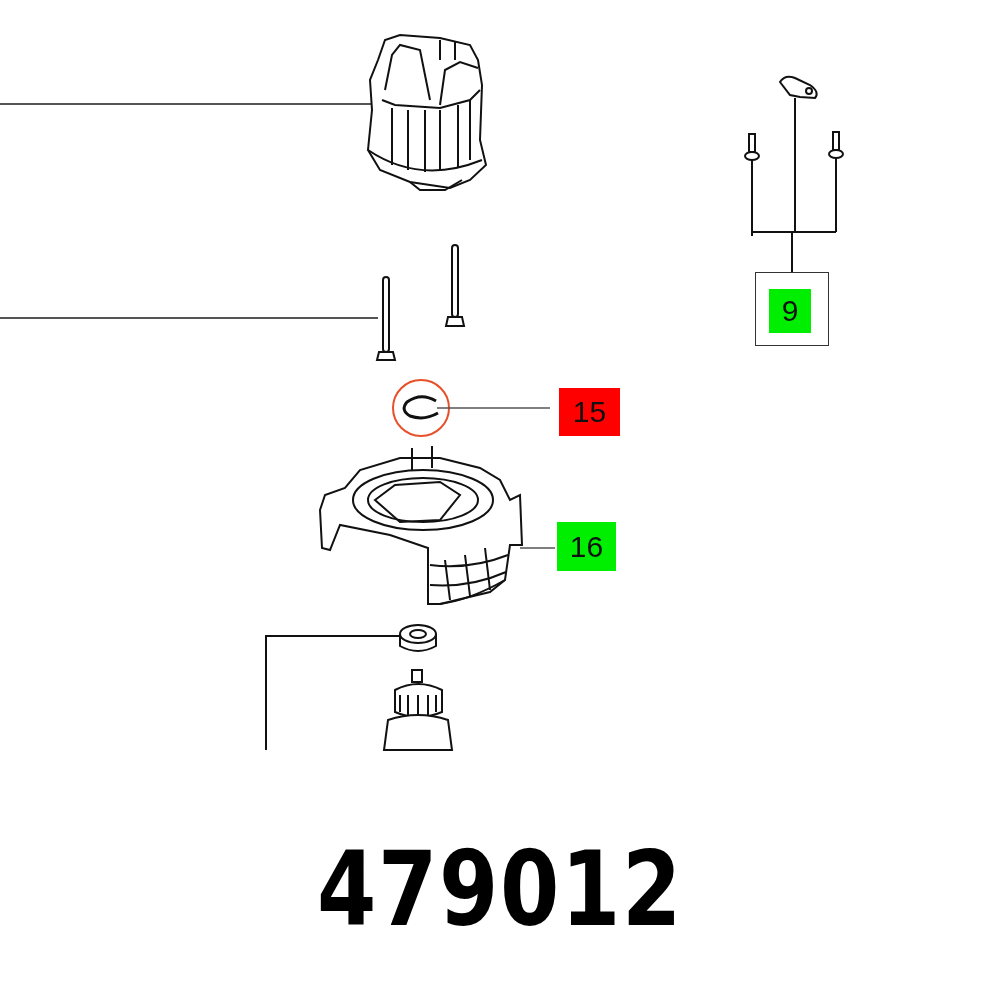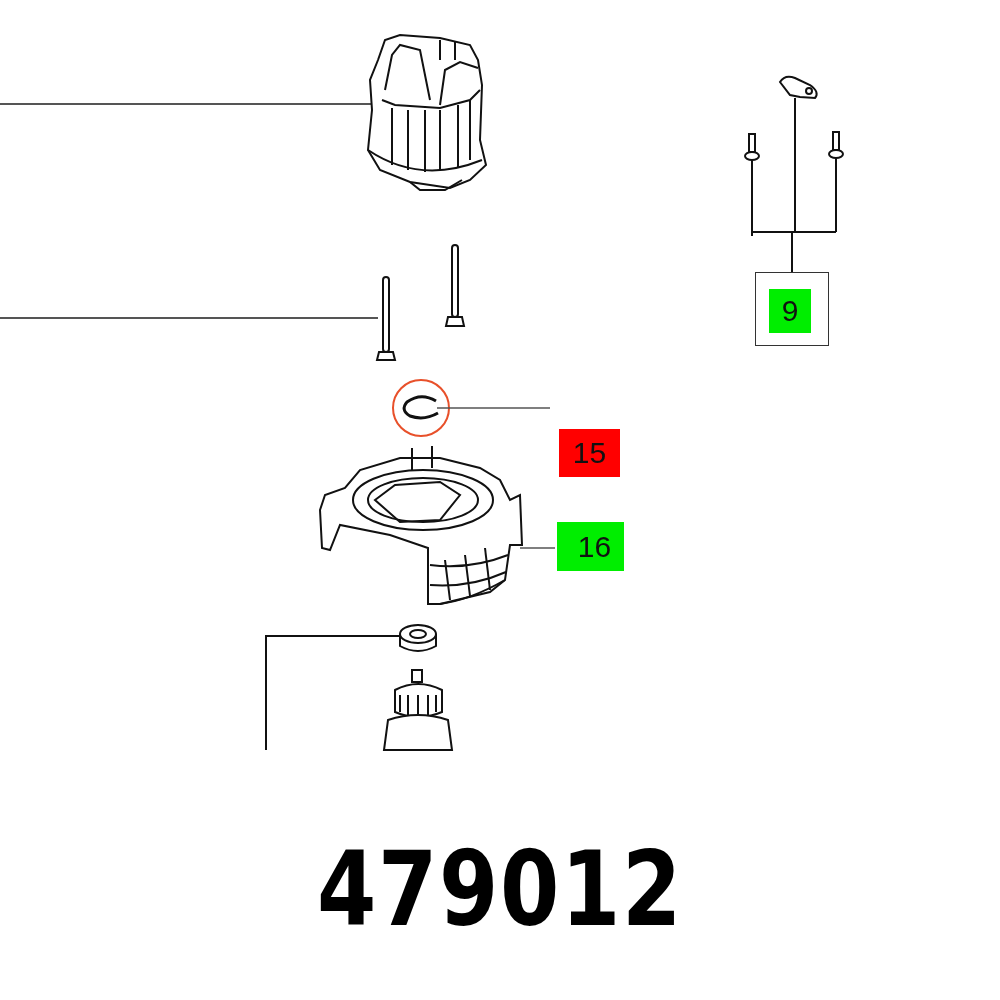--- a/index.html
+++ b/index.html
@@ -112,21 +112,21 @@
         <line x1="752" y1="232" x2="836" y2="232"></line>
         <line x1="792" y1="232" x2="792" y2="272"></line>
       </g>
     </g>
   </svg>
 
   <div class="frame9"></div>
   <div class="callout green" style="left:769px; top:289px; width:42px; height:44px;">
     <span>9</span>
   </div>
-  <div class="callout red" style="left:559px; top:388px; width:61px; height:48px;margin-top:41px;">
+  <div class="callout red" style="left:559px; top:388px; width:61px; height:48px;">
     <span>15</span>
   </div>
-  <div class="callout green" style="left:557px; top:522px; width:59px; height:49px;padding-left:8px;">
+  <div class="callout green" style="left:557px; top:522px; width:59px; height:49px;">
     <span>16</span>
   </div>
 
   <div class="partno">479012</div>
 </div>
 
 </body></html>

